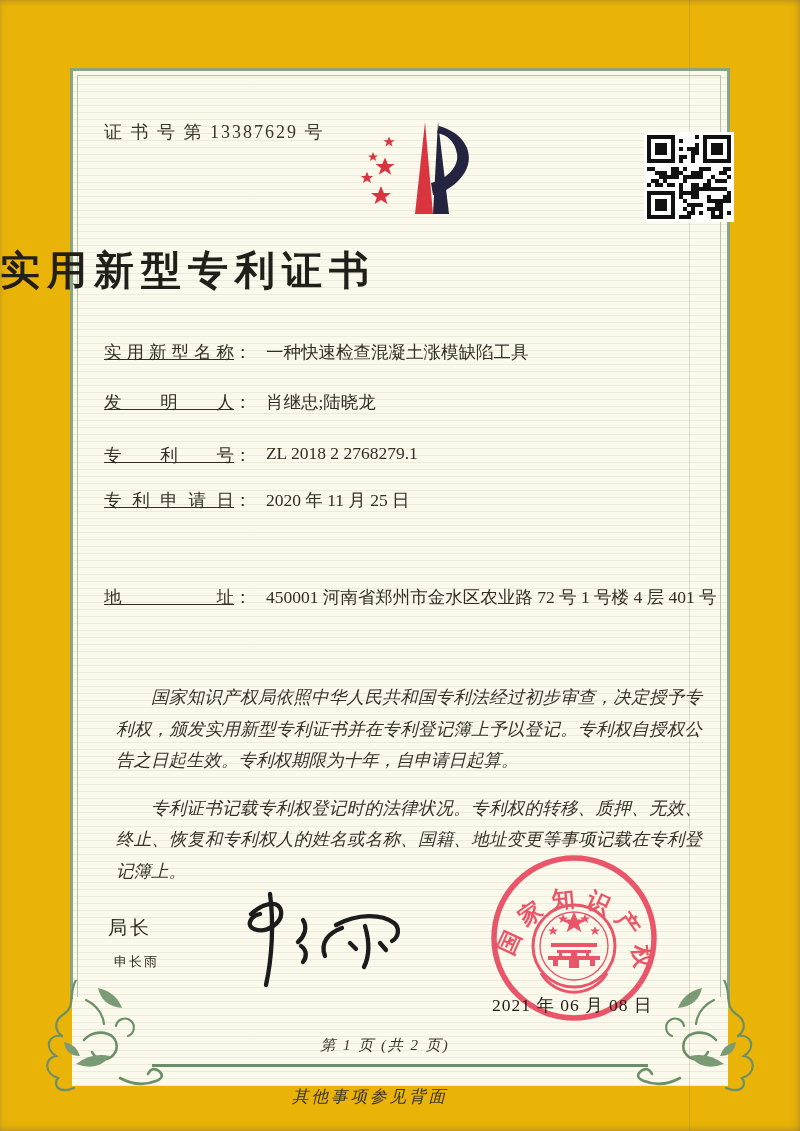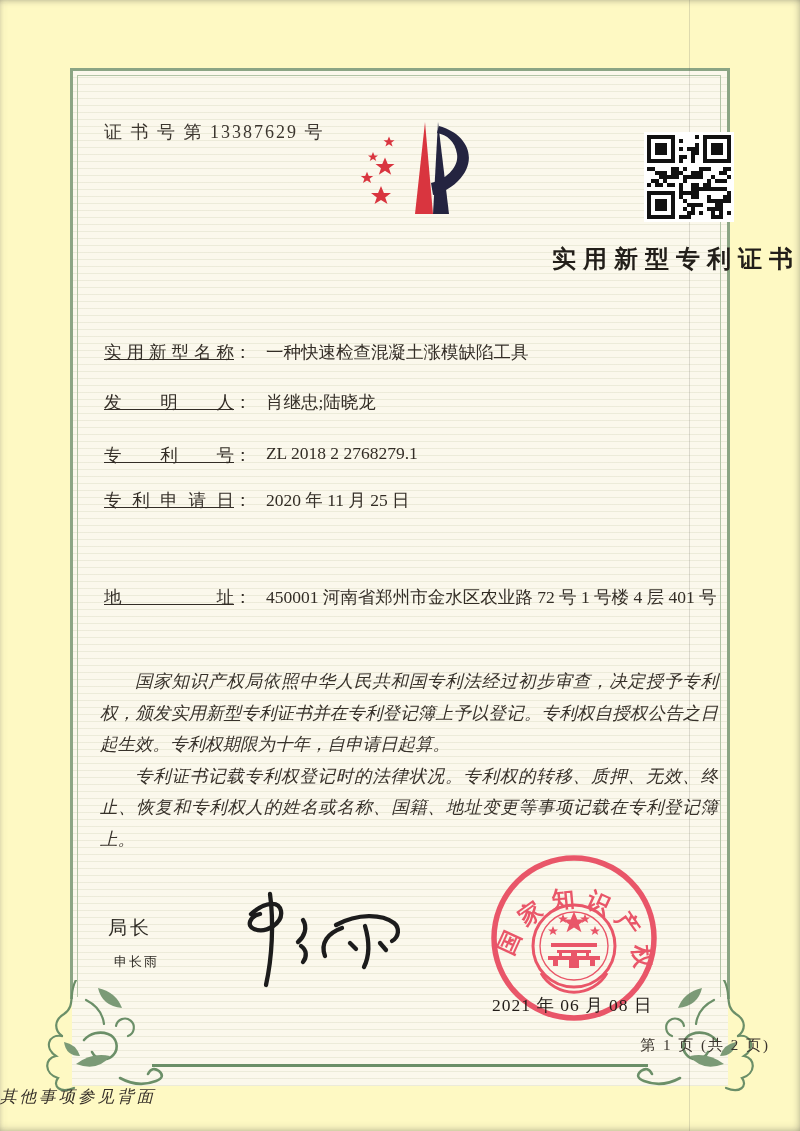--- a/index.html
+++ b/index.html
@@ -1,58 +1,58 @@
 <!DOCTYPE html>
 <html><head>
 <meta charset="utf-8">
 <style>
   html,body{margin:0;padding:0;}
   body{width:800px;height:1131px;background:#e8e6e0;font-family:"Liberation Serif","DejaVu Serif",serif;}
-  .paper{position:relative;width:800px;height:1131px;background:#fef9c3;overflow:hidden;
+  .paper{position:relative;width:800px;height:1131px;background:#eab308;overflow:hidden;
          box-shadow:inset 0 5px 7px -5px rgba(90,90,85,.45), inset -6px 0 9px -6px rgba(90,90,85,.4),
                     inset 0 -6px 9px -6px rgba(90,90,85,.45), inset 5px 0 7px -5px rgba(120,120,115,.25);}
   .pattern{position:absolute;left:72px;top:70px;width:656px;height:1016px;
            background:#fbf8ec;
            background-image:repeating-linear-gradient(180deg, rgba(163,170,126,.17) 0 1px, rgba(0,0,0,0) 1px 7px);}
   .frame-outer{position:absolute;left:70px;top:68px;width:654px;height:928px;
                border-top:3px solid #8ba584;border-left:3px solid #8ba584;border-right:3px solid #8ba584;}
   .frame-inner{position:absolute;left:77px;top:75px;width:642px;height:921px;
                border-top:1px solid #b2c4a6;border-left:1px solid #b2c4a6;border-right:1px solid #b2c4a6;}
   .bottom-line{position:absolute;left:152px;top:1064px;width:496px;height:3px;background:#6b8f68;}
   .flourish{position:absolute;width:130px;height:115px;}
   .fl-left{left:46px;top:980px;}
   .fl-right{left:624px;top:980px;transform:scaleX(-1);}
   .crease{position:absolute;left:689px;top:0;width:1px;height:1131px;background:rgba(110,110,100,.22);}
 
   .cert-no{position:absolute;left:104px;top:120px;font-size:18px;letter-spacing:2px;color:#3c362f;}
   .logo{position:absolute;left:328px;top:110px;}
   .qr{position:absolute;left:644px;top:132px;width:84px;height:84px;background:#fff;padding:3px;}
-  .title{position:absolute;left:0;right:0;top:243px;text-align:right;font-size:24px;font-weight:bold;
+  .title{position:absolute;left:0;right:0;top:243px;text-align:left;font-size:40px;font-weight:bold;
          letter-spacing:7px;color:#221e19;}
 
   .row{position:absolute;left:104px;width:612px;font-size:17.5px;color:#332d26;white-space:nowrap;}
   .lbl{display:inline-block;width:130px;text-align:justify;text-align-last:justify;vertical-align:top;text-decoration:underline;}
   .colon{display:inline-block;vertical-align:top;}
   .val{display:inline-block;margin-left:10px;vertical-align:top;white-space:normal;}
   .val2{display:block;}
   .pair2{position:absolute;left:316px;top:0;}
 
   .paras{position:absolute;left:100px;top:666px;width:618px;font-size:17.5px;line-height:31.5px;
          color:#37312a;text-align:justify;font-style:italic;}
-  .paras p{margin:0;text-indent:2em;}
+  .paras p{margin:16px;text-indent:2em;}
 
   .signer-title{position:absolute;left:108px;top:915px;font-size:19px;letter-spacing:3px;color:#2e2a24;}
   .signer-name{position:absolute;left:114px;top:953px;font-size:13px;letter-spacing:2px;color:#2e2a24;font-family:Liberation Mono, monospace;}
   .signature{position:absolute;left:233px;top:886px;}
 
   .seal{position:absolute;left:487px;top:851px;}
   .seal-date{position:absolute;left:492px;top:993px;font-size:17.5px;color:#221d18;letter-spacing:1px;white-space:nowrap;}
 
-  .page-info{position:absolute;left:0;right:30px;top:1036px;text-align:right;font-size:15px;color:#3a342d;letter-spacing:2px;}
-  .back-note{position:absolute;left:0;right:60px;top:1086px;text-align:left;font-size:16.5px;color:#37312a;
+  .page-info{position:absolute;left:0;right:30px;top:1036px;text-align:center;font-size:15px;color:#3a342d;letter-spacing:2px;font-style:italic;}
+  .back-note{position:absolute;left:0;right:60px;top:1086px;text-align:center;font-size:16.5px;color:#37312a;
              letter-spacing:3px;font-style:italic;}
 </style>
 </head>
 <body>
 
 <div class="paper">
 
   <div class="pattern"></div>
   <div class="frame-outer"></div>
   <div class="frame-inner"></div>

